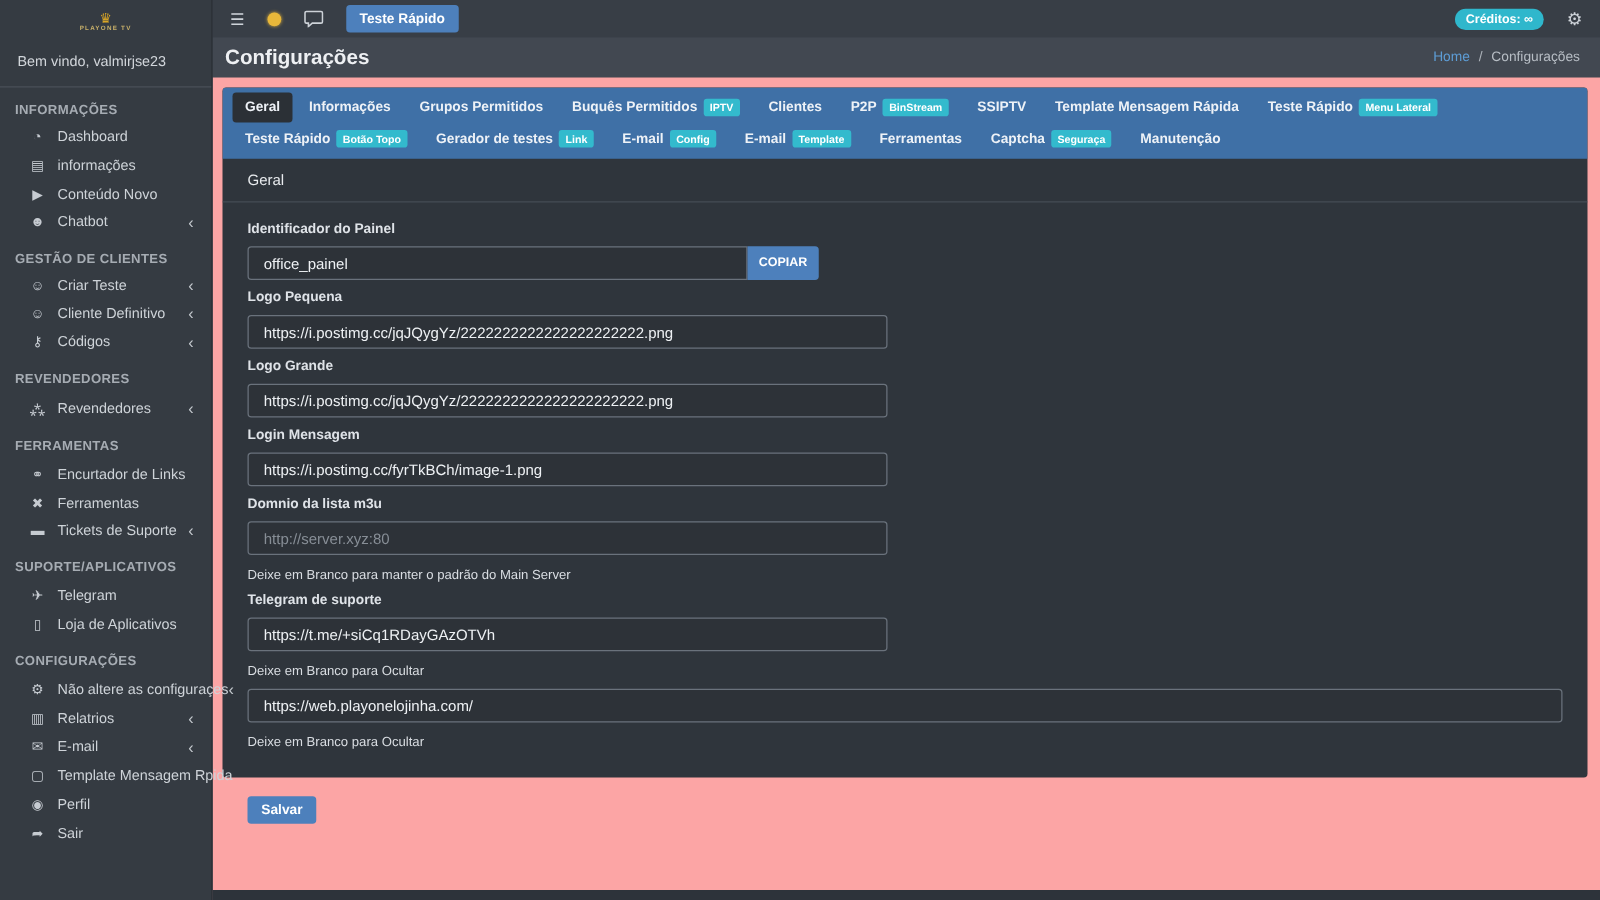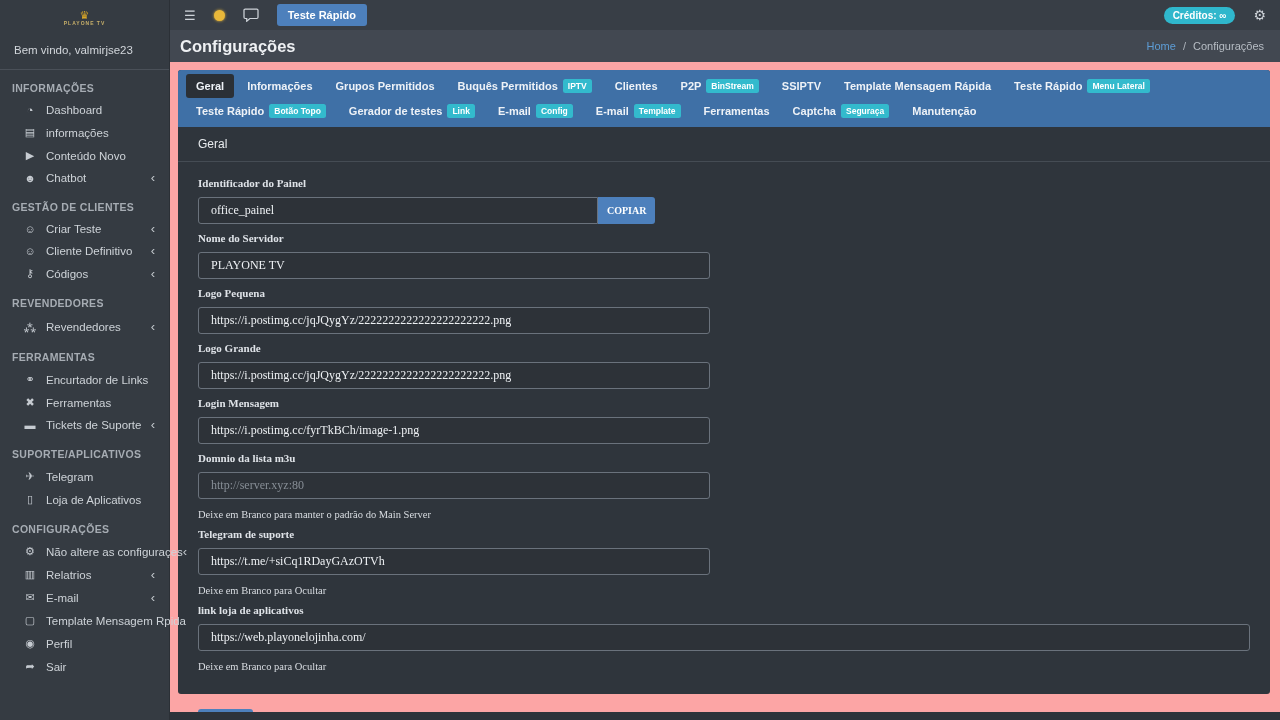--- a/index.html
+++ b/index.html
@@ -56,21 +56,21 @@
     cursor:pointer; white-space:nowrap; }
   .tab.active { background:#2b3036; }
   .tab-badge { background:#33bacd; color:#fff; font-size:8.5px; font-weight:bold;
     padding:2px 5px; border-radius:2.5px; }
   .tab-badge:empty { display:none; }
 
   .card-section-title { color:#e8ebee; font-size:12px; padding:10px 20px;
     border-bottom:1px solid #454c54; }
   .card-body { padding:15px 20px 14px; }
 
-  .field { margin-bottom:8px;font-family:Liberation Serif, serif; }
+  .field { margin-bottom:8px; }
   .field-label { display:block; color:#dfe3e8; font-size:11px; font-weight:bold;
     margin-bottom:8px; }
   .input-row { display:flex; }
   .field-input { height:27px; background:#2d3238; border:1px solid #6a727c;
     border-radius:3px; color:#eef1f4; font-family:inherit; font-size:12px;
     padding:0 12px; width:512px; outline:none; }
   .field-input::placeholder { color:#878e96; }
   .field.full .field-input { width:100%; }
   .has-copy .field-input { width:400px; border-radius:3px 0 0 3px; }
   .copy-btn { background:#4d80bc; color:#fff; border:none; border-radius:0 3px 3px 0;
@@ -349,28 +349,20 @@
       <div class="card-body" id="form-body">
   <div class="field has-copy">
     <label class="field-label">Identificador do Painel</label>
     <div class="input-row">
       <input class="field-input" type="text" value="office_painel" style="">
       <button class="copy-btn">COPIAR</button>
     </div>
 
   </div>
 
-  <div class="field">
-    <label class="field-label">Nome do Servidor</label>
-    <div class="input-row">
-      <input class="field-input" type="text" value="PLAYONE TV" style="">
-
-    </div>
-
-  </div>
 
   <div class="field">
     <label class="field-label">Logo Pequena</label>
     <div class="input-row">
       <input class="field-input" type="text" value="https://i.postimg.cc/jqJQygYz/2222222222222222222222.png" style="">
 
     </div>
 
   </div>
 
@@ -404,21 +396,20 @@
   <div class="field">
     <label class="field-label">Telegram de suporte</label>
     <div class="input-row">
       <input class="field-input" type="text" value="https://t.me/+siCq1RDayGAzOTVh" style="">
 
     </div>
     <div class="field-helper">Deixe em Branco para Ocultar</div>
   </div>
 
   <div class="field full">
-    <label class="field-label">link loja de aplicativos</label>
     <div class="input-row">
       <input class="field-input" type="text" value="https://web.playonelojinha.com/" style="">
 
     </div>
     <div class="field-helper">Deixe em Branco para Ocultar</div>
   </div>
 </div>
     </div>
     <div class="actions">
       <button class="btn-blue">Salvar</button>

